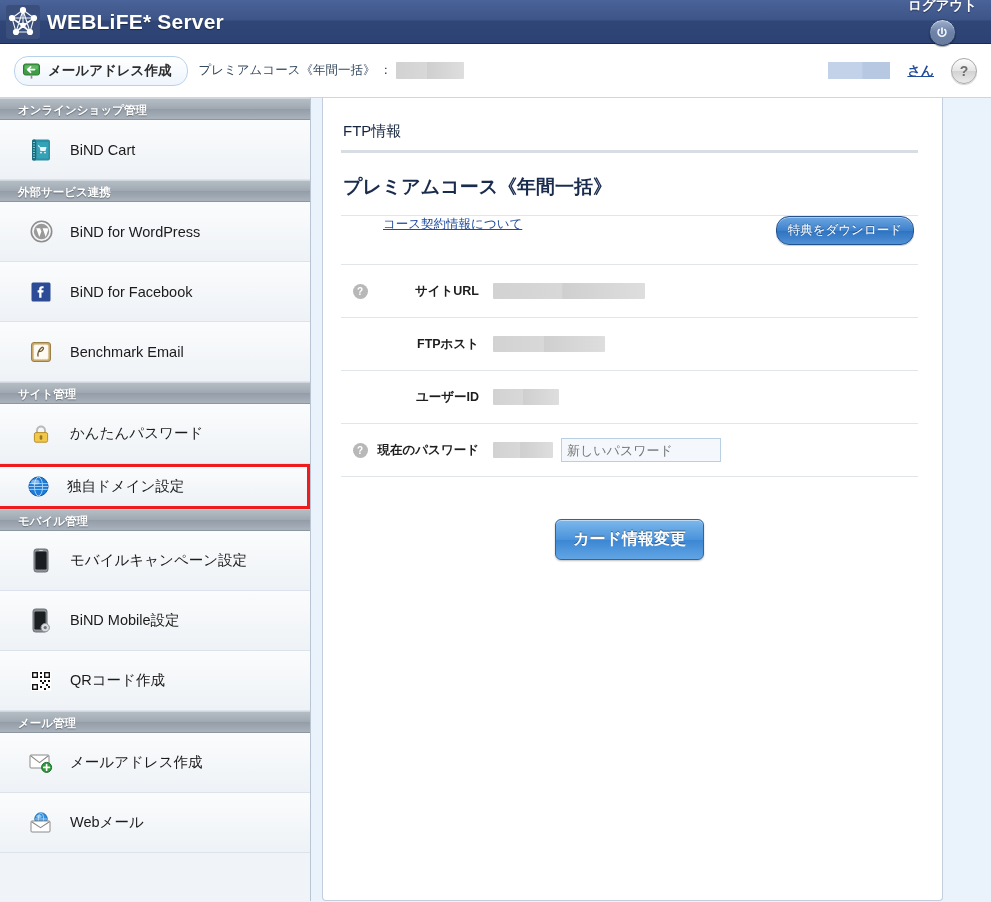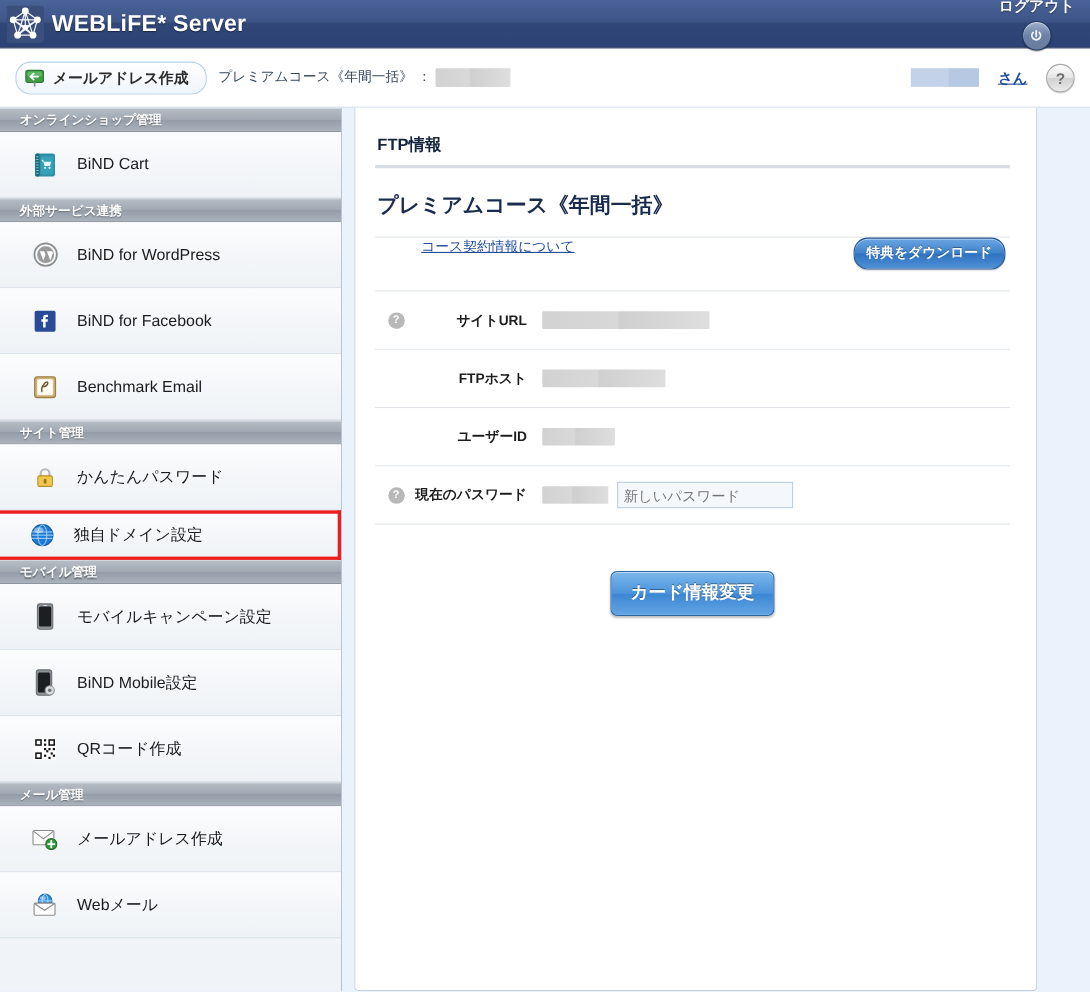--- a/index.html
+++ b/index.html
@@ -212,21 +212,21 @@
     background: #ffffff;
     border: 1px solid #c2cedb;
     border-top: none;
     border-radius: 0 0 4px 4px;
     min-height: 803px;
     box-sizing: border-box;
     padding: 24px 24px 0 18px;
   }
   .panel-title {
     font-size: 15px;
-    font-weight: bold;
+    font-weight: normal;
     color: #14243f;
     padding-left: 2px;
   }
   .rule-strong {
     height: 3px;
     background: #d8dde3;
     margin: 9px 0 0 0;
   }
   .rule-thin {
     height: 1px;
@@ -246,21 +246,21 @@
     box-sizing: border-box;
   }
   .plain-link {
     font-size: 12.5px;
     color: #1f4b9b;
     text-decoration: underline;
   }
   .btn-blue {
     margin-left: auto;
     font-size: 12.5px;
-    font-weight: bold;
+    font-weight: normal;
     color: #ffffff;
     text-shadow: 0 -1px 0 rgba(0,0,0,0.35);
     padding: 5px 11px;
     border-radius: 13px;
     border: 1px solid #23528f;
     background: linear-gradient(to bottom, #6ca6e2 0%, #3d81cc 50%, #2f72c0 51%, #4e91d6 100%);
     box-shadow: inset 0 1px 0 rgba(255,255,255,0.45), 0 1px 1px rgba(0,0,0,0.2);
   }
   .form-row {
     display: flex;

